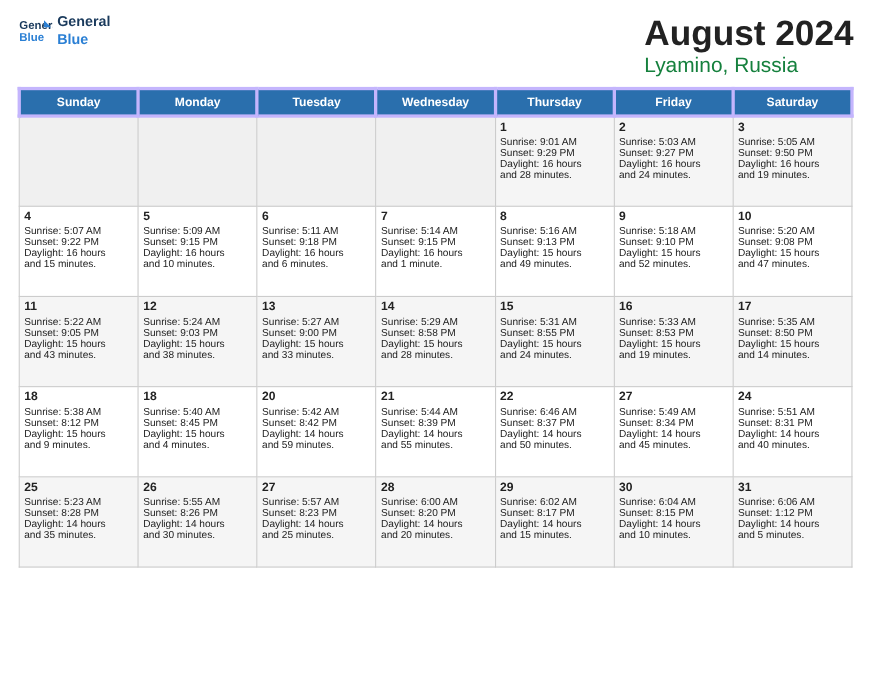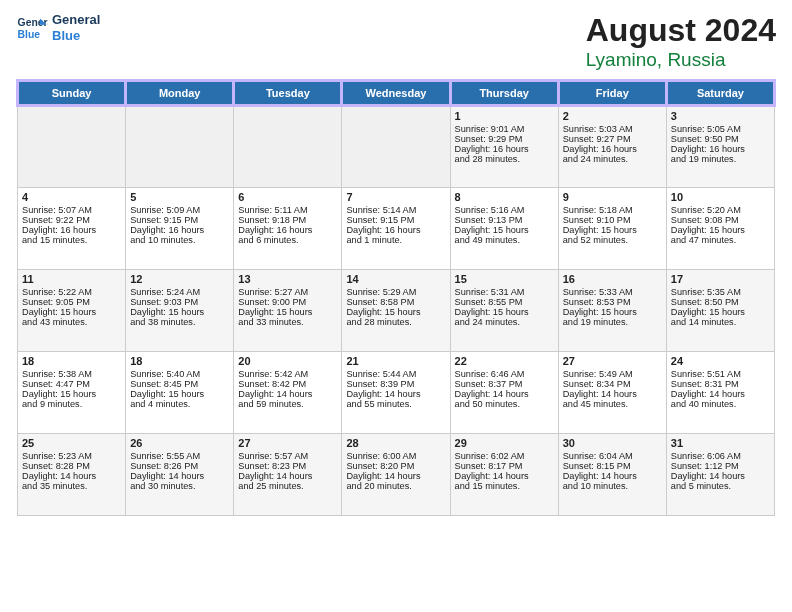--- a/index.html
+++ b/index.html
@@ -241,21 +241,21 @@
             <div>Sunrise: 5:35 AM</div>
             <div>Sunset: 8:50 PM</div>
             <div>Daylight: 15 hours</div>
             <div>and 14 minutes.</div>
           </td>
         </tr>
         <tr>
           <td>
             <span class="day-num">18</span>
             <div>Sunrise: 5:38 AM</div>
-            <div>Sunset: 4:47 PM</div>
+            <div>Sunset: 8:12 PM</div>
             <div>Daylight: 15 hours</div>
             <div>and 9 minutes.</div>
           </td>
           <td>
             <span class="day-num">18</span>
             <div>Sunrise: 5:40 AM</div>
             <div>Sunset: 8:45 PM</div>
             <div>Daylight: 15 hours</div>
             <div>and 4 minutes.</div>
           </td>

